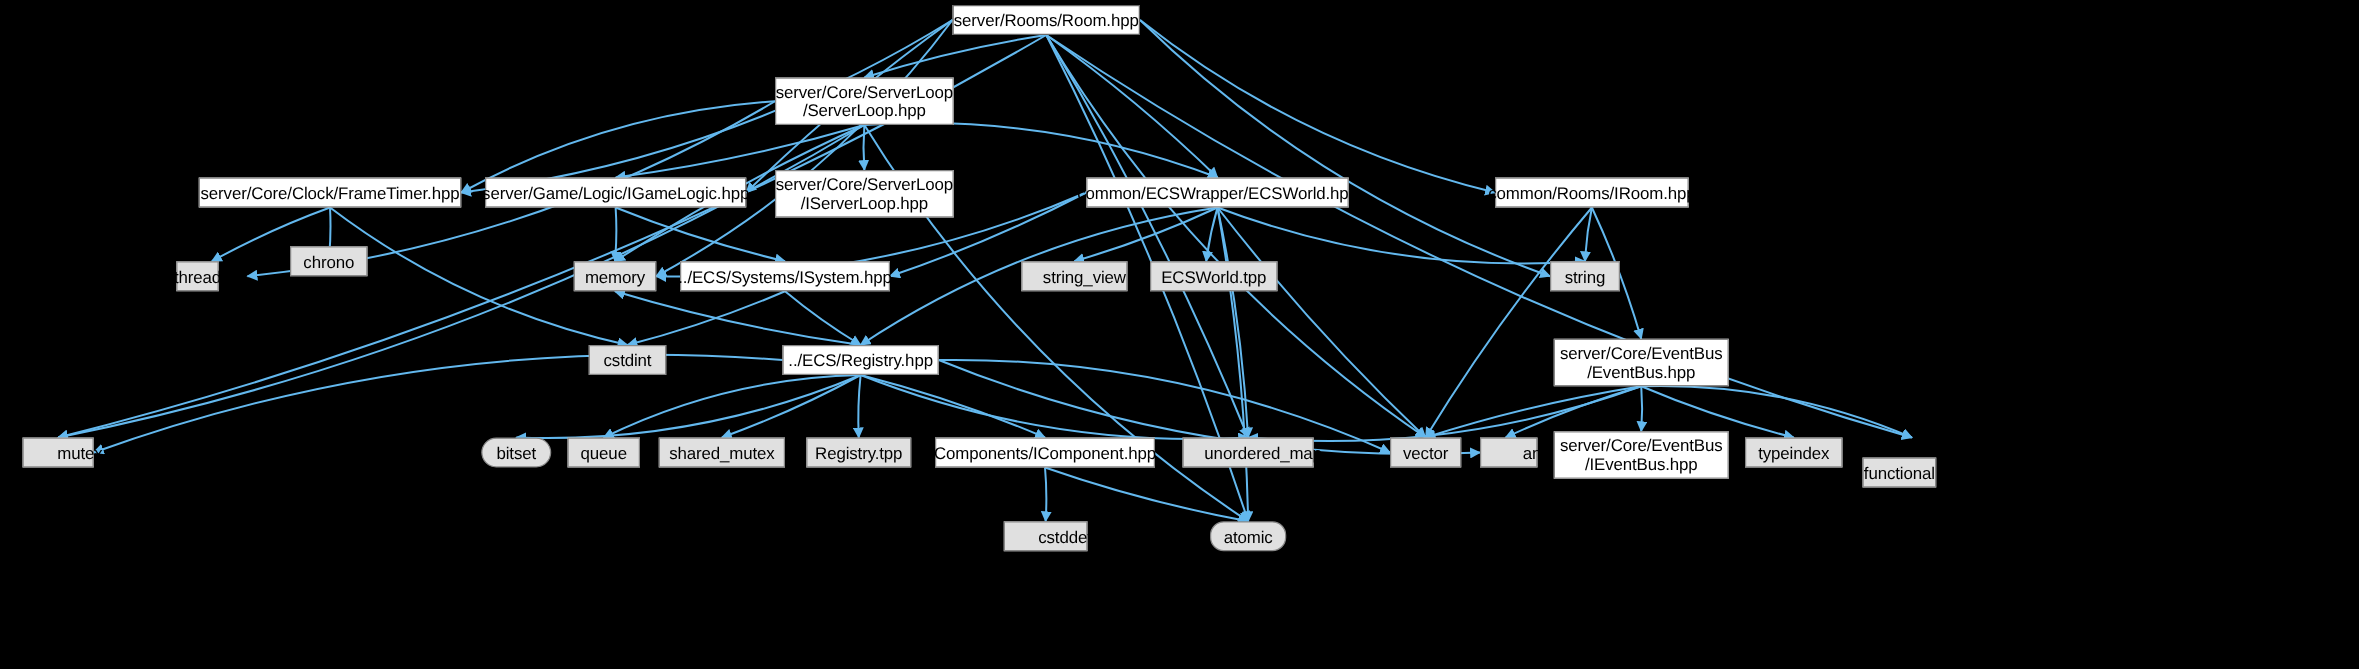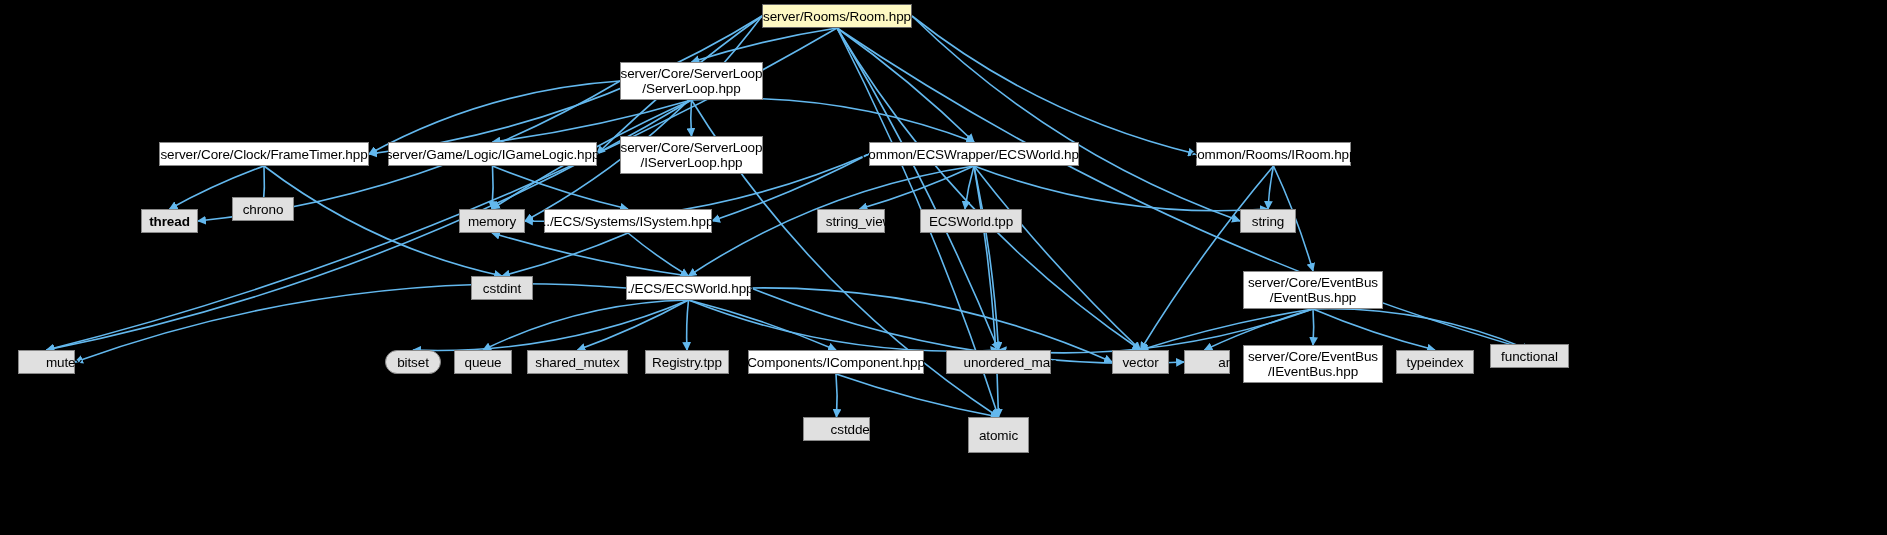--- a/index.html
+++ b/index.html
@@ -20,21 +20,21 @@
     border:1px solid #888888;
     font-size:13.5px;
     line-height:15px;
     color:#000;
     white-space:pre-line;
     letter-spacing:-0.1px;
     z-index:5;
   }
   .node.hdr{background:#ffffff;}
   .node.sys{background:#e0e0e0;}
-  .node.root{background:#fef9c3;border-color:#666;}
+  .node.root{background:#ffffff;border-color:#666;}
 </style>
 </head>
 <body>
 
 <div id="graph-root">
   <svg id="edges" viewBox="0 0 1887 535" xmlns="http://www.w3.org/2000/svg">
       <defs>
         <marker id="ah" viewBox="0 0 10 10" refX="9" refY="5" markerWidth="5.5" markerHeight="5.5" orient="auto-start-reverse">
           <path d="M 0 0 L 10 5 L 0 10 z" fill="#63b8ee"></path>
         </marker>
@@ -99,39 +99,39 @@
     </svg>
 <div class="node root" style="left: 762px; top: 4px; width: 150px; height: 24px;">server/Rooms/Room.hpp</div>
     <div class="node hdr" style="left: 620px; top: 62px; width: 143px; height: 38px;">server/Core/ServerLoop
 /ServerLoop.hpp</div>
     <div class="node hdr" style="left: 159px; top: 142px; width: 210px; height: 24px;">server/Core/Clock/FrameTimer.hpp</div>
     <div class="node hdr" style="left: 388px; top: 142px; width: 209px; height: 24px;">server/Game/Logic/IGameLogic.hpp</div>
     <div class="node hdr" style="left: 620px; top: 136px; width: 143px; height: 38px;">server/Core/ServerLoop
 /IServerLoop.hpp</div>
     <div class="node hdr" style="left: 869px; top: 142px; width: 210px; height: 24px;">common/ECSWrapper/ECSWorld.hpp</div>
     <div class="node hdr" style="left: 1196px; top: 142px; width: 155px; height: 24px;">common/Rooms/IRoom.hpp</div>
-    <div class="node sys" style="left: 141px; top: 209px; width: 57px; height: 24px; font-weight: bold;">thread</div>
+    <div class="node sys" style="left: 141px; top: 209px; width: 34px; height: 24px;">thread</div>
     <div class="node sys" style="left: 232px; top: 197px; width: 62px; height: 24px; text-align: right;">chrono</div>
     <div class="node sys" style="left: 459px; top: 209px; width: 66px; height: 24px;">memory</div>
     <div class="node hdr" style="left: 544px; top: 209px; width: 168px; height: 24px;">../ECS/Systems/ISystem.hpp</div>
-    <div class="node sys" style="left: 817px; top: 209px; width: 68px; height: 24px; padding-left: 16px;">string_view</div>
+    <div class="node sys" style="left: 817px; top: 209px; width: 85px; height: 24px; padding-left: 16px;">string_view</div>
     <div class="node sys" style="left: 920px; top: 209px; width: 102px; height: 24px;">ECSWorld.tpp</div>
     <div class="node sys" style="left: 1240px; top: 209px; width: 56px; height: 24px;">string</div>
     <div class="node sys" style="left: 471px; top: 276px; width: 62px; height: 24px;">cstdint</div>
-    <div class="node hdr" style="left: 626px; top: 276px; width: 125px; height: 24px;">../ECS/ECSWorld.hpp</div>
+    <div class="node hdr" style="left: 626px; top: 276px; width: 125px; height: 24px;">../ECS/Registry.hpp</div>
     <div class="node hdr" style="left: 1243px; top: 271px; width: 140px; height: 38px;">server/Core/EventBus
 /EventBus.hpp</div>
     <div class="node sys" style="left: 18px; top: 350px; width: 57px; height: 24px; padding-left: 35px;">mutex</div>
     <div class="node sys" style="left: 385px; top: 350px; width: 56px; height: 24px; border-radius: 12px;">bitset</div>
     <div class="node sys" style="left: 454px; top: 350px; width: 58px; height: 24px;">queue</div>
     <div class="node sys" style="left: 527px; top: 350px; width: 101px; height: 24px;">shared_mutex</div>
     <div class="node sys" style="left: 645px; top: 350px; width: 84px; height: 24px;">Registry.tpp</div>
     <div class="node hdr" style="left: 748px; top: 350px; width: 176px; height: 24px;">Components/IComponent.hpp</div>
     <div class="node sys" style="left: 946px; top: 350px; width: 105px; height: 24px; padding-left: 24px;">unordered_map</div>
     <div class="node sys" style="left: 1112px; top: 350px; width: 57px; height: 24px;">vector</div>
     <div class="node sys" style="left: 1184px; top: 350px; width: 41px; height: 24px; padding-left: 44px;">any</div>
     <div class="node hdr" style="left: 1243px; top: 345px; width: 140px; height: 38px;">server/Core/EventBus
 /IEventBus.hpp</div>
     <div class="node sys" style="left: 1396px; top: 350px; width: 78px; height: 24px;">typeindex</div>
-    <div class="node sys" style="left: 1490px; top: 344px; width: 79px; height: 24px;">functional</div>
+    <div class="node sys" style="left: 1490px; top: 366px; width: 59px; height: 24px;">functional</div>
     <div class="node sys" style="left: 803px; top: 417px; width: 67px; height: 24px; padding-left: 31px;">cstddef</div>
-    <div class="node sys" style="left: 968px; top: 417px; width: 61px; height: 36px;">atomic</div>
+    <div class="node sys" style="left: 968px; top: 417px; width: 61px; height: 24px; border-radius: 11px;">atomic</div>
   </div>
 
 </body></html>

